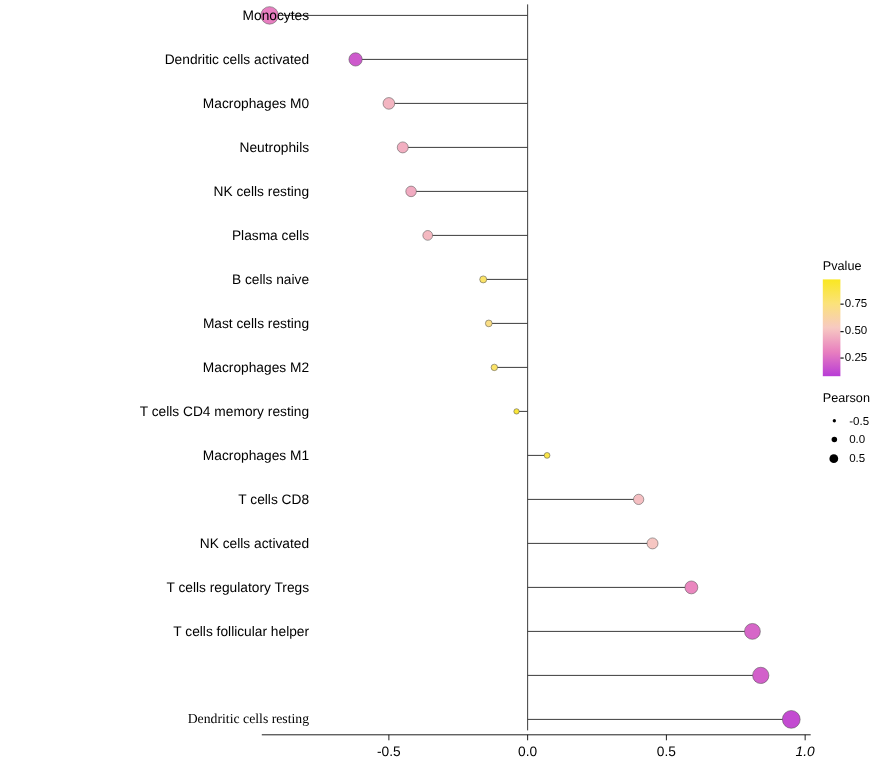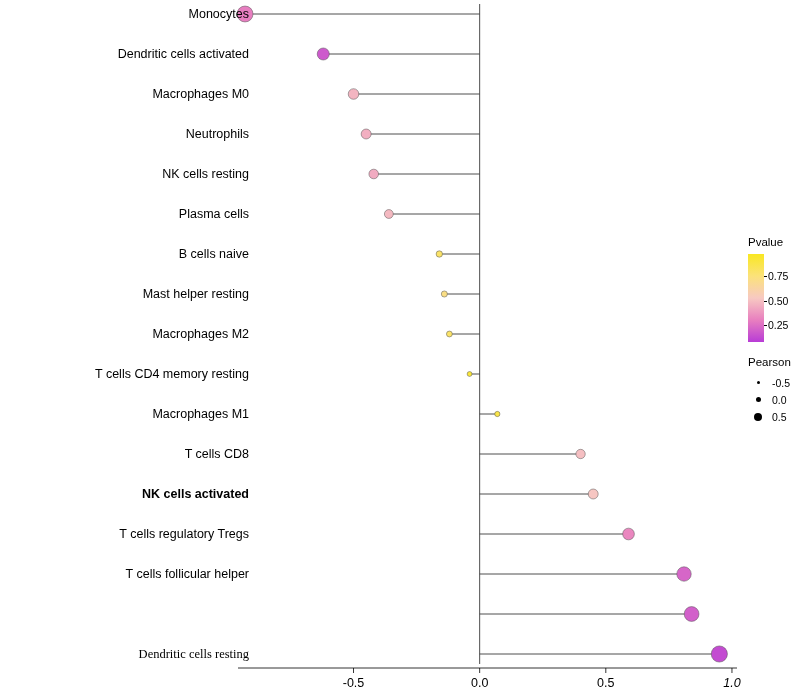--- a/index.html
+++ b/index.html
@@ -27,24 +27,25 @@
     position: absolute;
     right: 0;
     text-align: right;
     font-size: 12.5px;
     color: #000000;
     white-space: nowrap;
     transform: translateY(-50%);
   }
   .y-labels-col {
     position: absolute;
-    left: 16px;
+    left: 0px;
     top: 0px;
     width: 233px;
     height: 700px;
+    padding-left: 48px;
   }
   .x-tick-label {
     position: absolute;
     font-size: 12.5px;
     color: #000000;
     text-align: center;
     transform: translateX(-50%);
   }
   .legend-title {
     font-size: 11.5px;
@@ -189,26 +190,26 @@
       </svg>
   </div>
   <div class="y-labels-col" id="y-labels">
       <div class="y-label" style="top: 14px;">Monocytes</div>
       <div class="y-label" style="top: 54px;">Dendritic cells activated</div>
       <div class="y-label" style="top: 94px;">Macrophages M0</div>
       <div class="y-label" style="top: 134px; margin-left: 36px;">Neutrophils</div>
       <div class="y-label" style="top: 174px;">NK cells resting</div>
       <div class="y-label" style="top: 214px;">Plasma cells</div>
       <div class="y-label" style="top: 254px;">B cells naive</div>
-      <div class="y-label" style="top: 294px;">Mast helper resting</div>
+      <div class="y-label" style="top: 294px;">Mast cells resting</div>
       <div class="y-label" style="top: 334px;">Macrophages M2</div>
       <div class="y-label" style="top: 374px; margin-left: 46px;">T cells CD4 memory resting</div>
       <div class="y-label" style="top: 414px;">Macrophages M1</div>
       <div class="y-label" style="top: 454px;">T cells CD8</div>
-      <div class="y-label" style="top: 494px; font-weight: bold;">NK cells activated</div>
+      <div class="y-label" style="top: 494px;">NK cells activated</div>
       <div class="y-label" style="top: 534px;">T cells regulatory  Tregs</div>
       <div class="y-label" style="top: 574px;">T cells follicular helper</div>
       <div class="y-label" style="top: 654px; font-family: Liberation Serif, serif;">Dendritic cells resting</div>
     </div>
   <div id="x-labels">
       <div class="x-tick-label" style="left: 353.528px; top: 676px;">-0.5</div>
       <div class="x-tick-label" style="left: 479.67px; top: 676px;">0.0</div>
       <div class="x-tick-label" style="left: 605.812px; top: 676px;">0.5</div>
       <div class="x-tick-label" style="left: 731.954px; top: 676px; font-style: italic;">1.0</div>
     </div>

